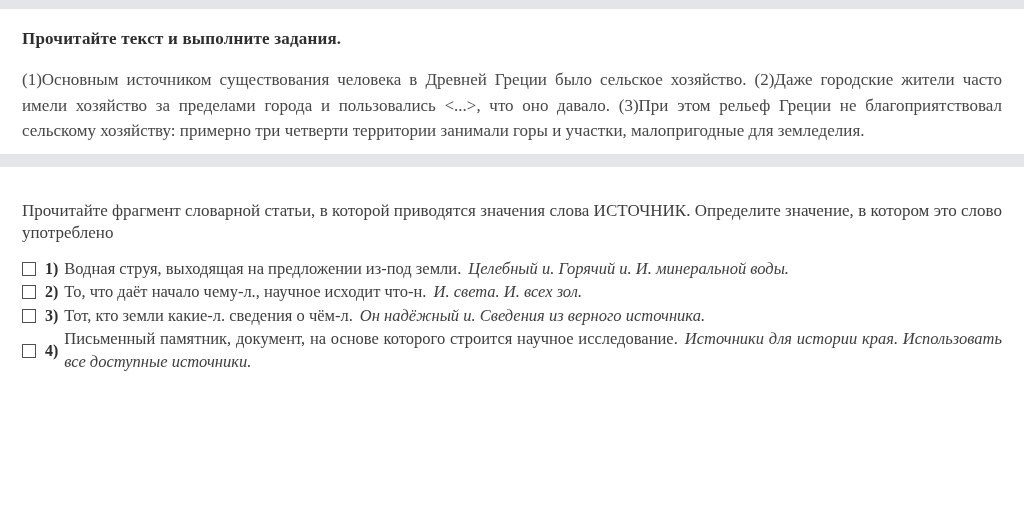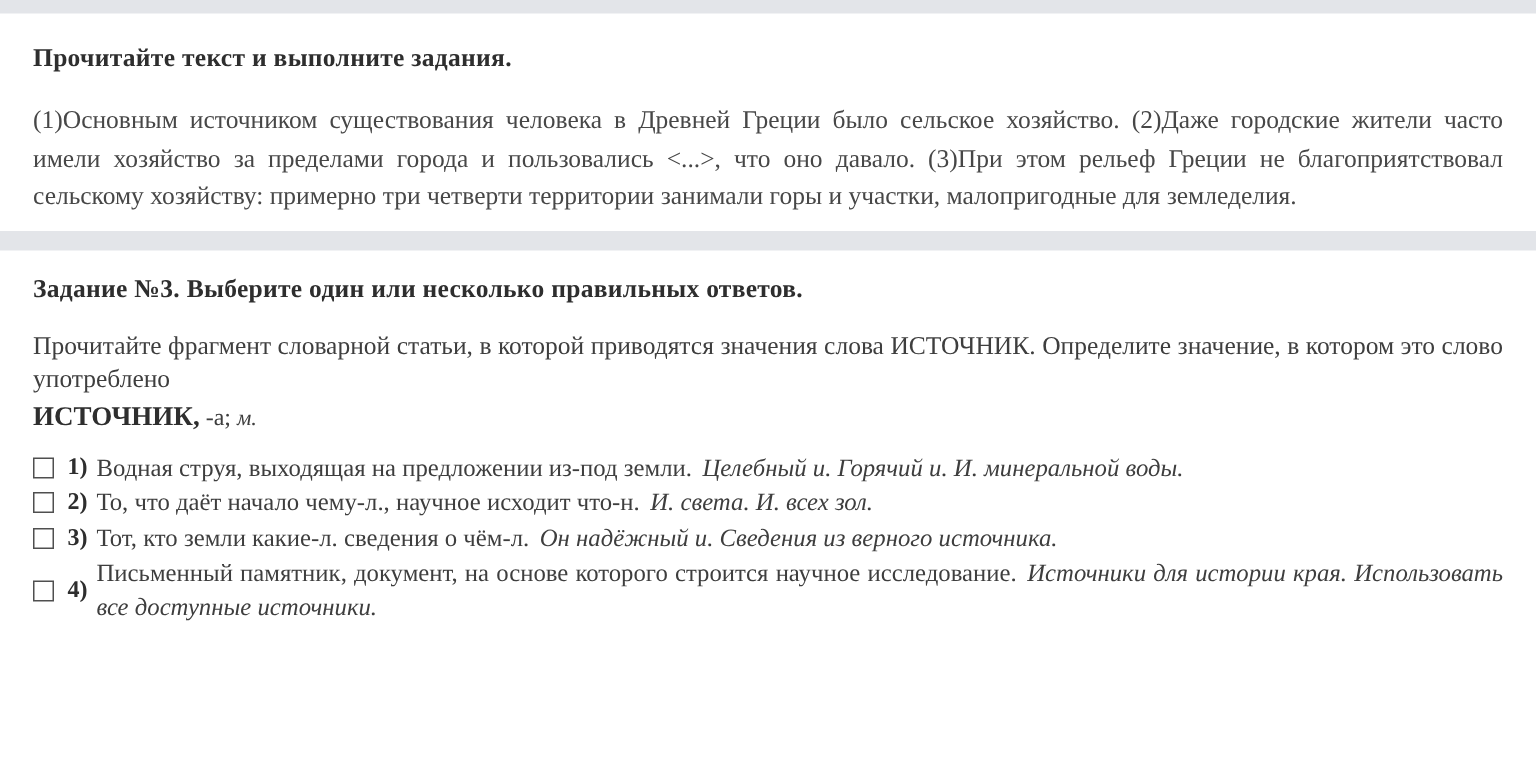--- a/index.html
+++ b/index.html
@@ -81,25 +81,23 @@
 <div class="bar"></div>
 
 <div class="sec1">
   <div class="hdr">Прочитайте текст и выполните задания.</div>
   <p class="passage">(1)Основным источником существования человека в Древней Греции было сельское хозяйство. (2)Даже городские жители часто имели хозяйство за пределами города и пользовались &lt;...&gt;, что оно давало. (3)При этом рельеф Греции не благоприятствовал сельскому хозяйству: примерно три четверти территории занимали горы и участки, малопригодные для земледелия.</p>
 </div>
 
 <div class="divider"></div>
 
 <div class="sec2">
-  <div class="hdr">Задание №3. Выберите один или несколько правильных ответов.</div>
 
   <p class="instruction"><span>Прочитайте фрагмент словарной статьи, в которой приводятся значения слова ИСТОЧНИК. Определите значение, в котором это слово употреблено</span><br></p>
 
-  <p class="dict-line"><span class="dict-headword">ИСТОЧНИК,</span> <span class="dict-form">-а;</span> <span class="dict-gender">м.</span></p>
 
   <div class="options">
 
     <div class="option">
       <input type="checkbox" class="checkbox" style="">
       <span class="opt-num">1)</span>
       <div class="opt-text"><span>Водная струя, выходящая на предложении из-под земли.</span><span class="examples">Целебный и. Горячий и. И. минеральной воды.</span></div>
     </div>
 
     <div class="option">

